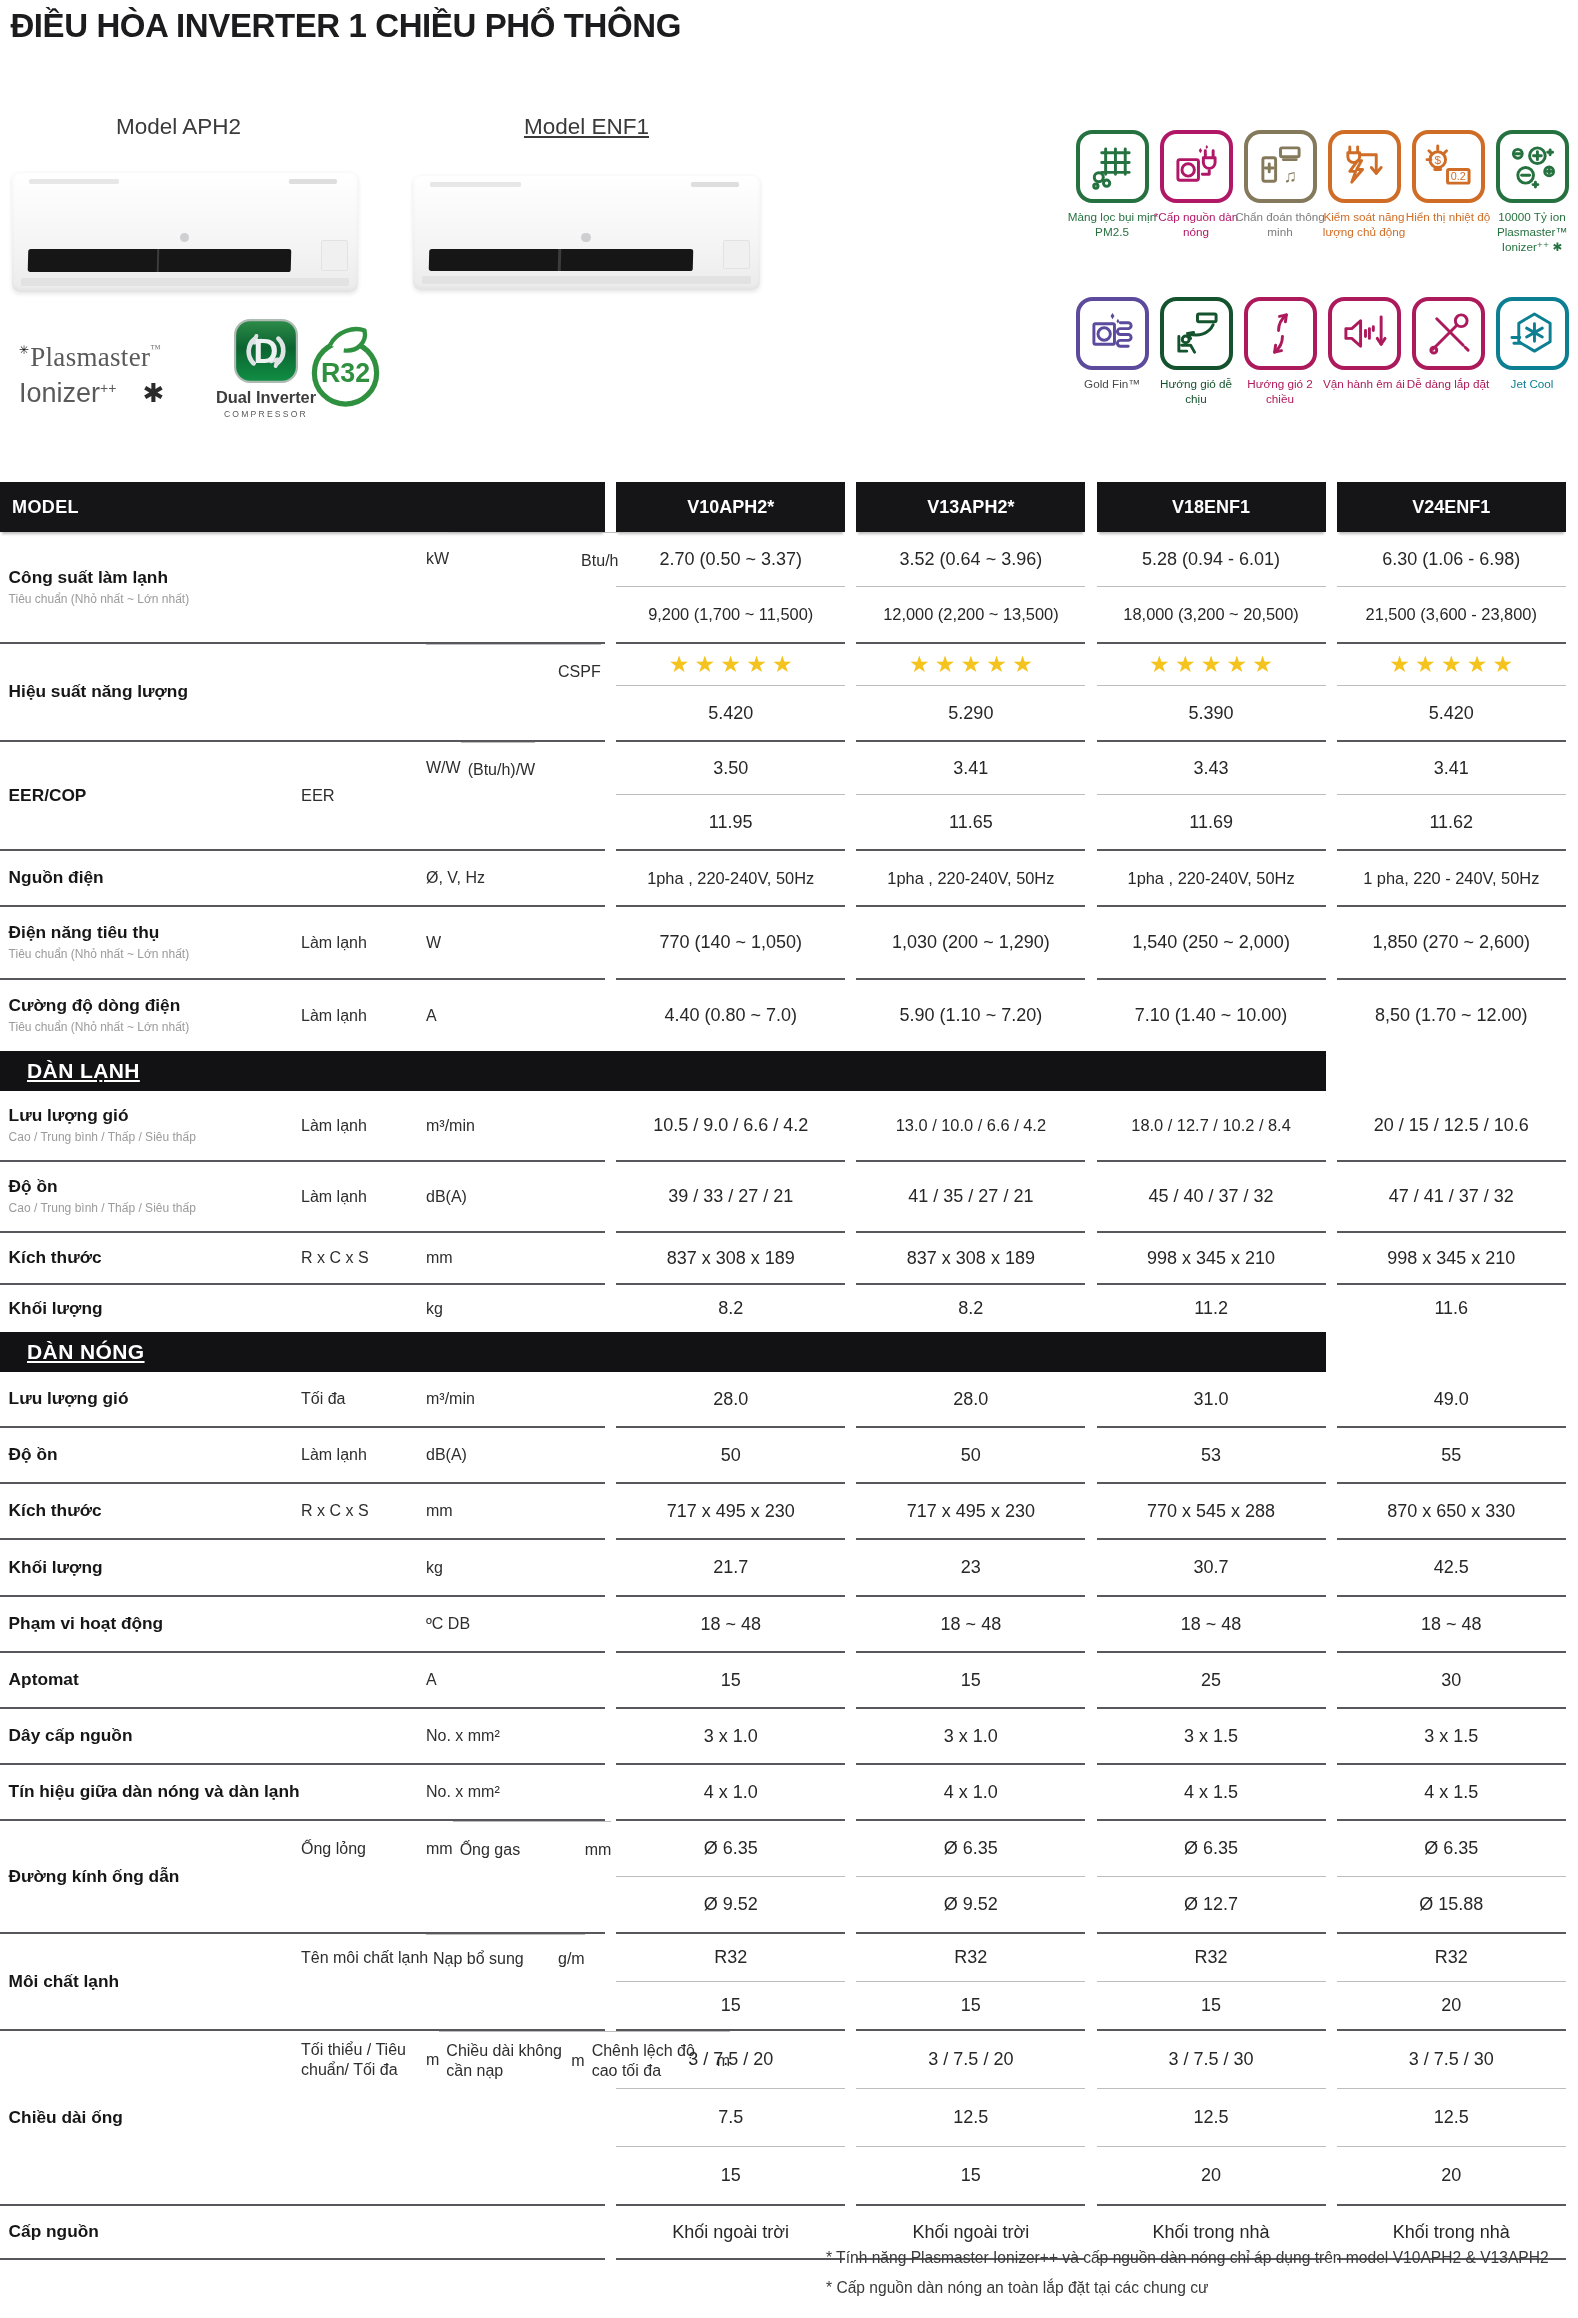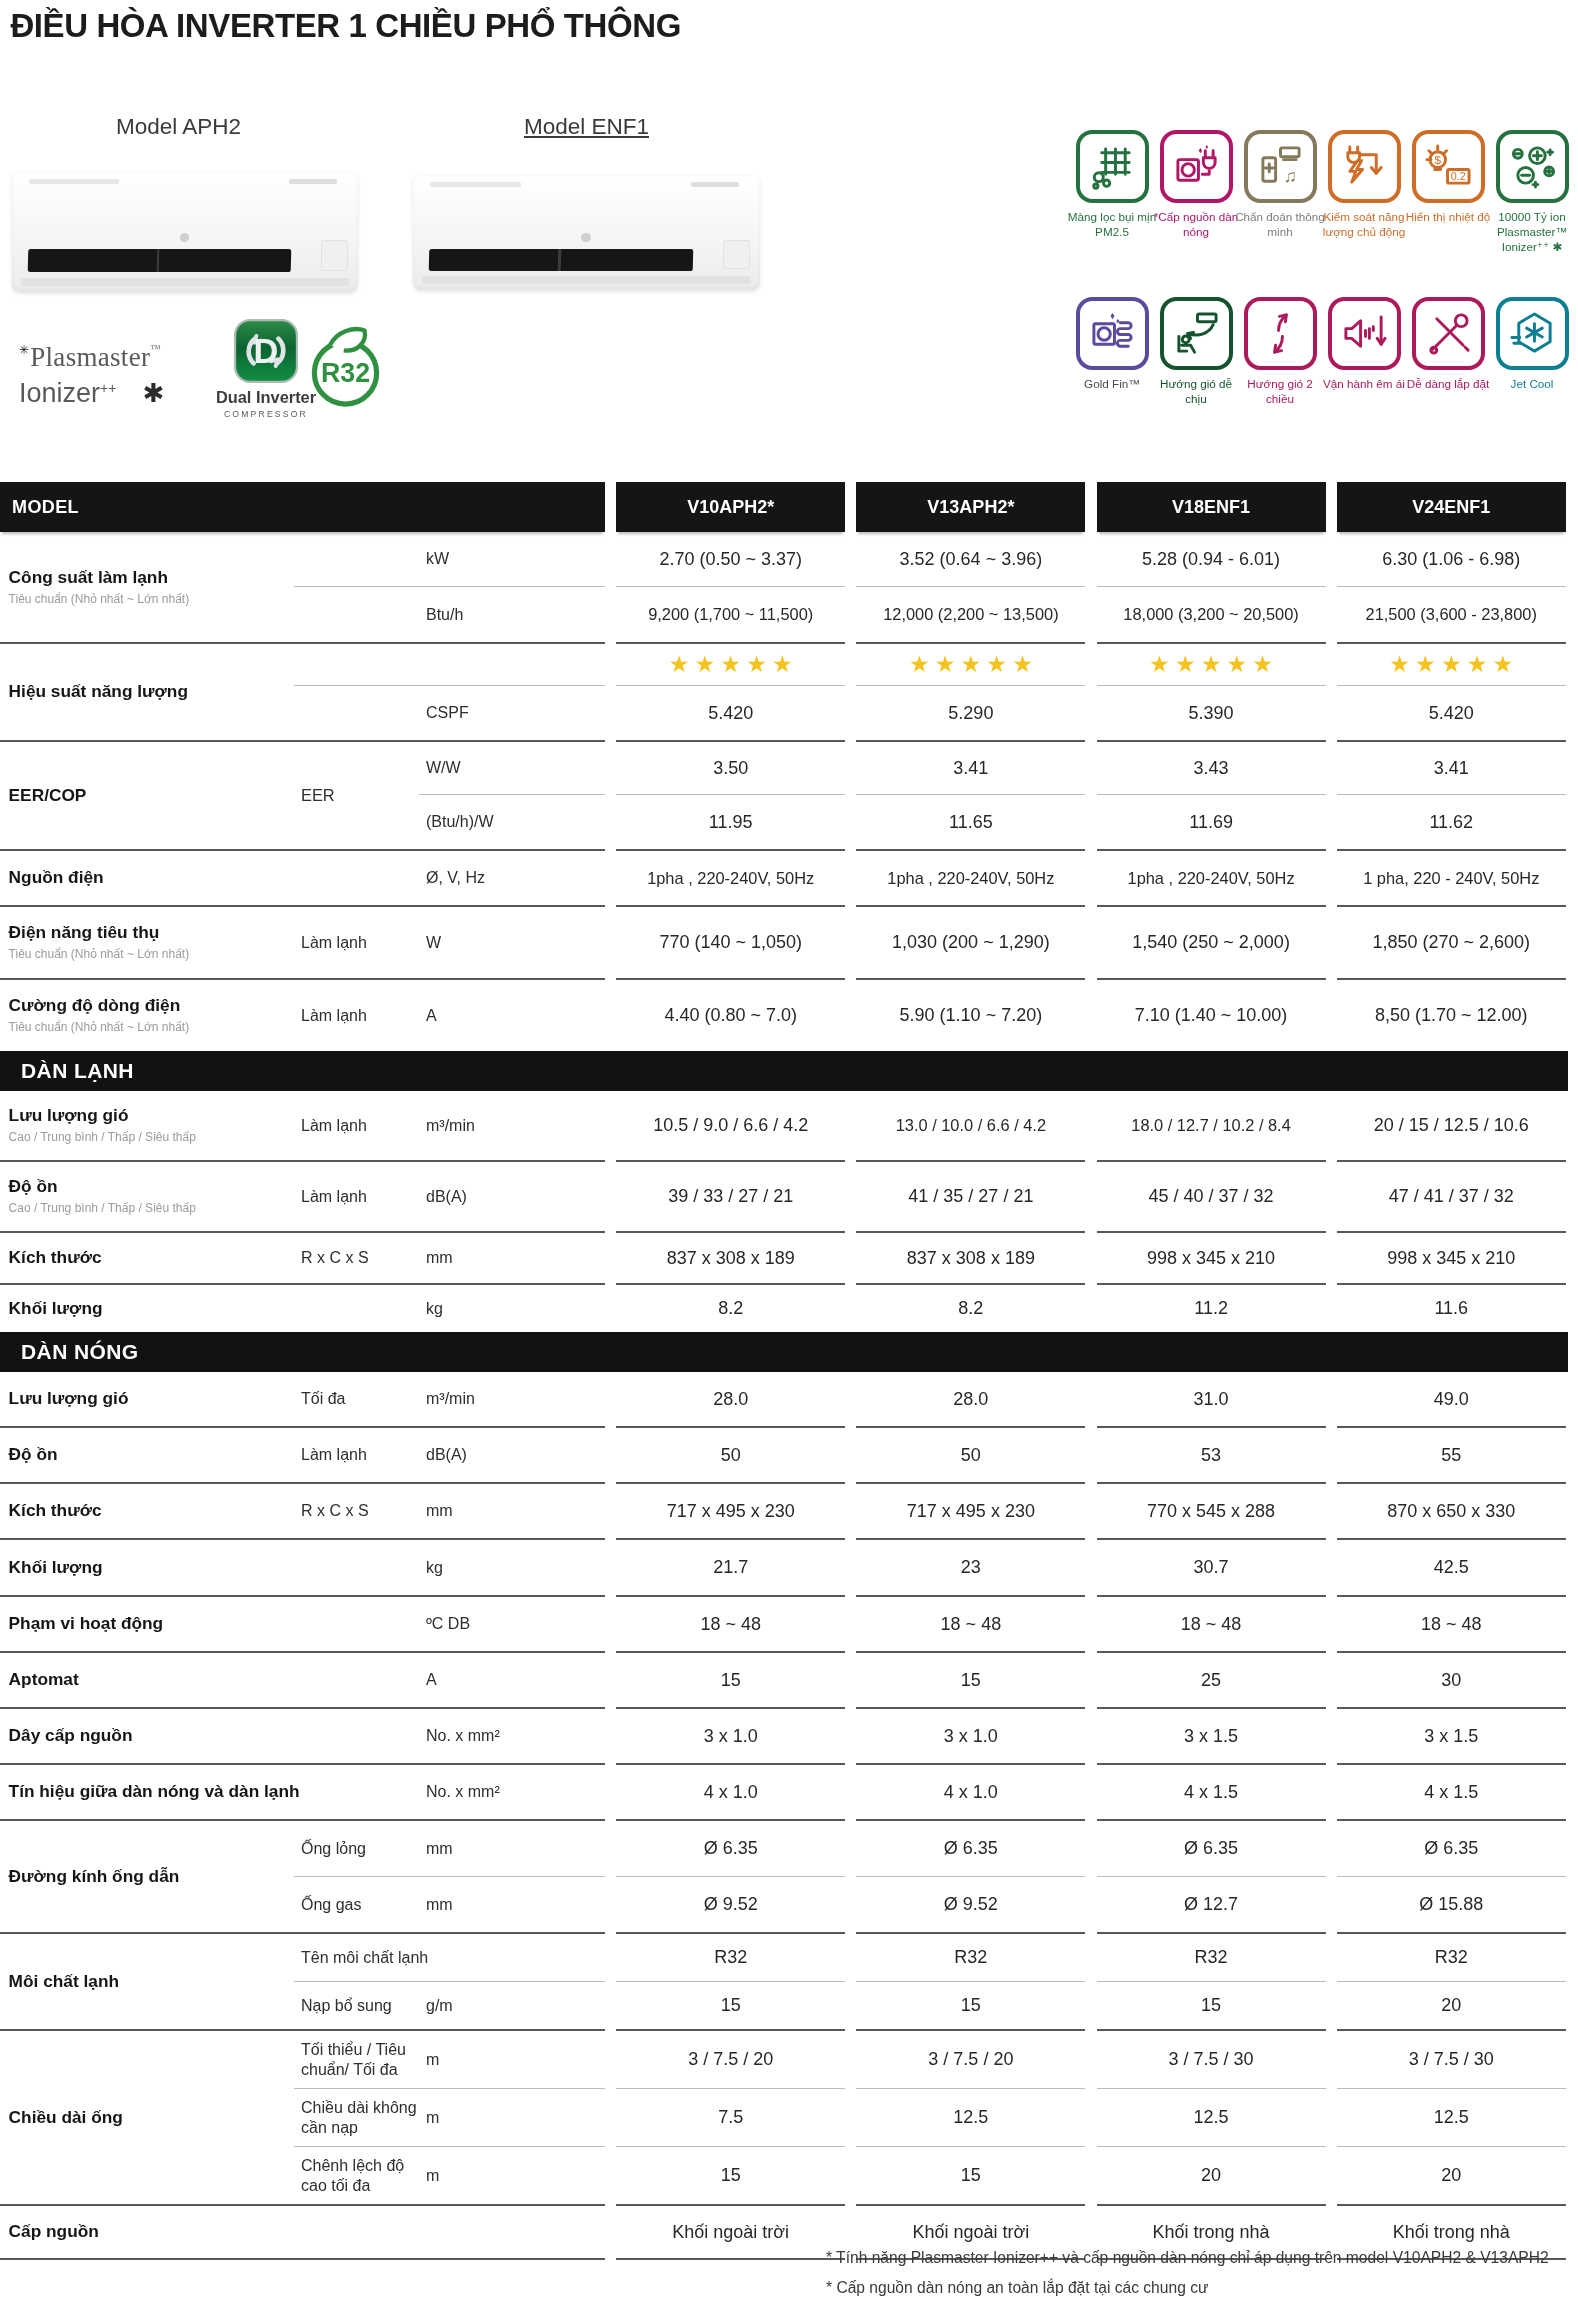--- a/index.html
+++ b/index.html
@@ -47,31 +47,31 @@
   .dualinv .din-name{font-size:16.4px;font-weight:600;color:#3d3d3d;margin-top:4.3px;}
   .dualinv .din-sub{font-size:8.6px;letter-spacing:2.2px;color:#5a5a5a;margin-top:1.7px;}
   .r32{position:absolute;left:304px;top:321px;}
 
   
   #spec{position:absolute;left:0;top:482px;width:1566px;}
   .thead,.trow{display:grid;grid-template-columns:605px 229px 229px 229px 229px;column-gap:11.2px;}
   .th{background:#151517;color:#fff;height:50px;display:flex;align-items:center;justify-content:center;
       font-size:18px;font-weight:bold;box-shadow:0 3.5px 2.6px -1.7px rgba(0,0,0,.28);}
   .th.th-model{justify-content:flex-start;padding-left:12px;box-sizing:border-box;letter-spacing:0.4px;}
-  .secbar{background:#121214;color:#fff;height:40px;display:flex;align-items:center;padding-left:21px;
-          font-size:21px;font-weight:bold;letter-spacing:0.4px;width:1568px;box-sizing:border-box;}
+  .secbar{background:#121214;color:#fff;height:40px;display:flex;align-items:center;padding-left:27px;
+          font-size:21px;font-weight:bold;letter-spacing:0.4px;width:1326px;box-sizing:border-box;text-decoration:underline;}
   .trow + .trow > *{border-top:2.6px solid #58585c;}
   .trow.tlast > *{border-bottom:2.6px solid #58585c;}
   .lcell{display:flex;min-width:0;}
   .lbl{width:294px;flex:none;display:flex;flex-direction:column;justify-content:center;padding-left:8.6px;box-sizing:border-box;}
   .lbl-main{font-size:17.3px;font-weight:bold;color:#161616;line-height:1.15;}
   .lbl-main.wide{white-space:nowrap;}
   .lbl-cap{font-size:12px;color:#9b9b9b;margin-top:4.3px;line-height:1.2;}
   .cspan{width:125px;flex:none;display:flex;align-items:center;padding-left:7px;box-sizing:border-box;font-size:16.4px;color:#2e2e2e;}
-  .lstack{flex:1;display:flex;flex-direction:column;min-width:0;}
+  .lstack{flex:1;display:flex;flex-direction:row;min-width:0;}
   .sub{display:flex;align-items:center;}
   .lstack .sub + .sub{border-top:1.7px solid #bdbdbd;}
   .cond{width:125px;flex:none;padding-left:7px;box-sizing:border-box;font-size:16px;color:#2e2e2e;line-height:1.2;}
   .cond.nowrap{white-space:nowrap;overflow:visible;z-index:1;}
   .unit{flex:1;padding-left:7px;font-size:16px;color:#2e2e2e;}
   .vcell{display:flex;flex-direction:column;}
   .vcell .sv + .sv{border-top:1.7px solid #bdbdbd;}
   .sv{display:flex;align-items:center;justify-content:center;text-align:center;font-size:18px;color:#272727;}
   .sv.smaller{font-size:16.4px;}
   .sv.stars{font-size:23px;letter-spacing:5.2px;color:#f5c31d;padding-left:5.2px;}

